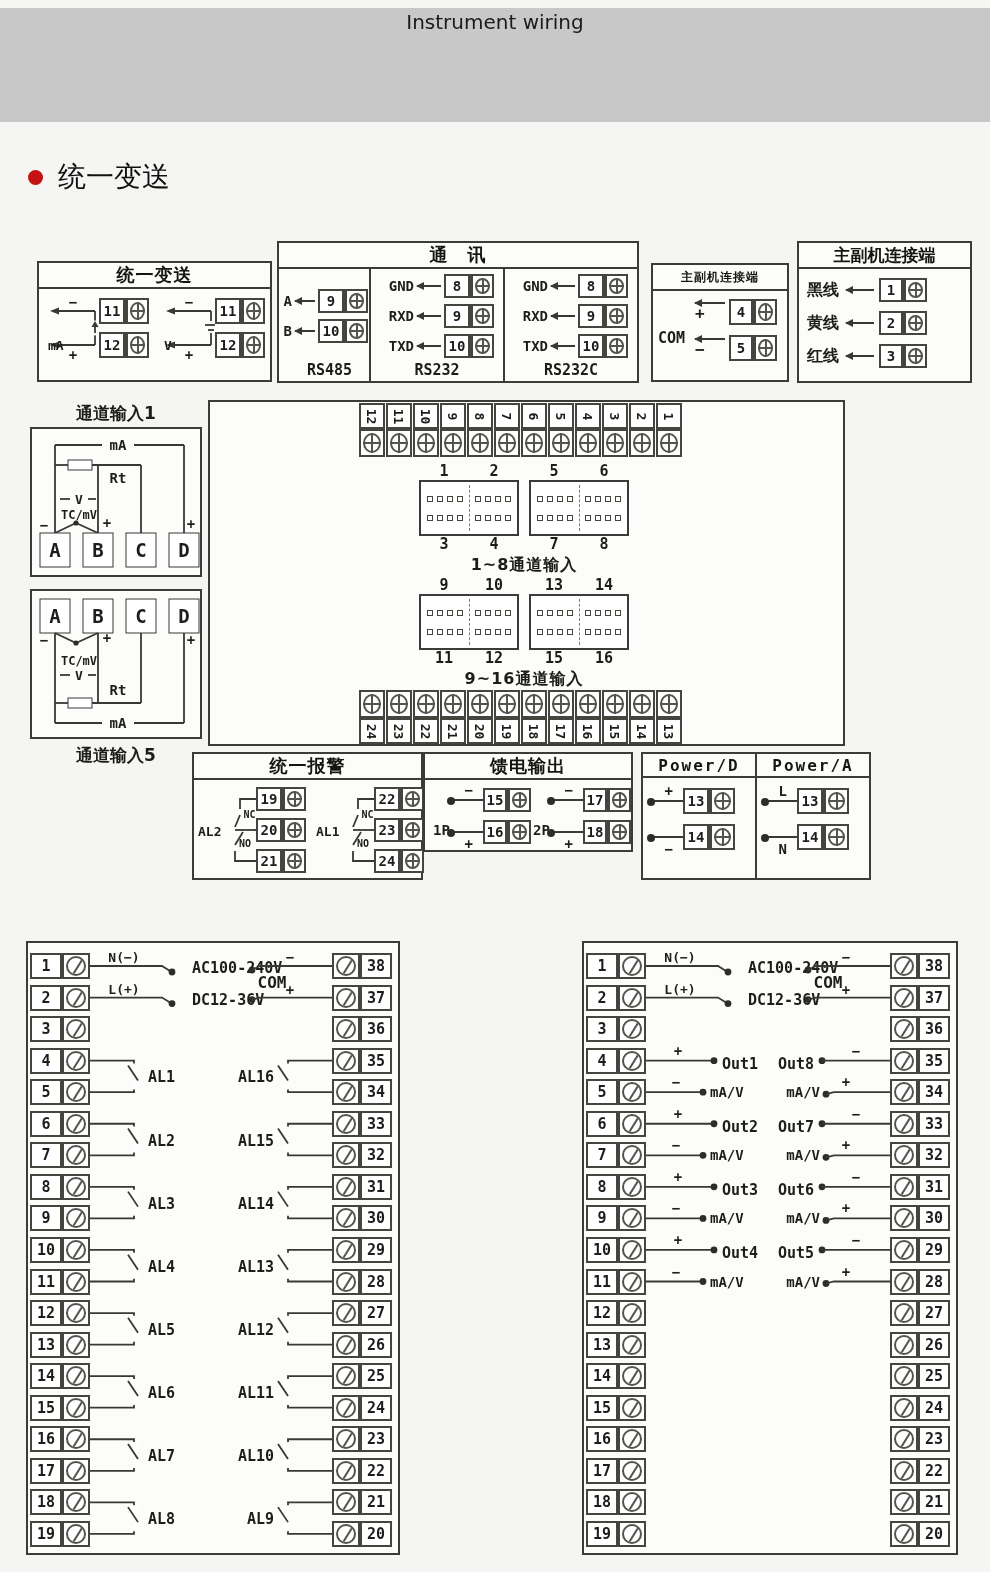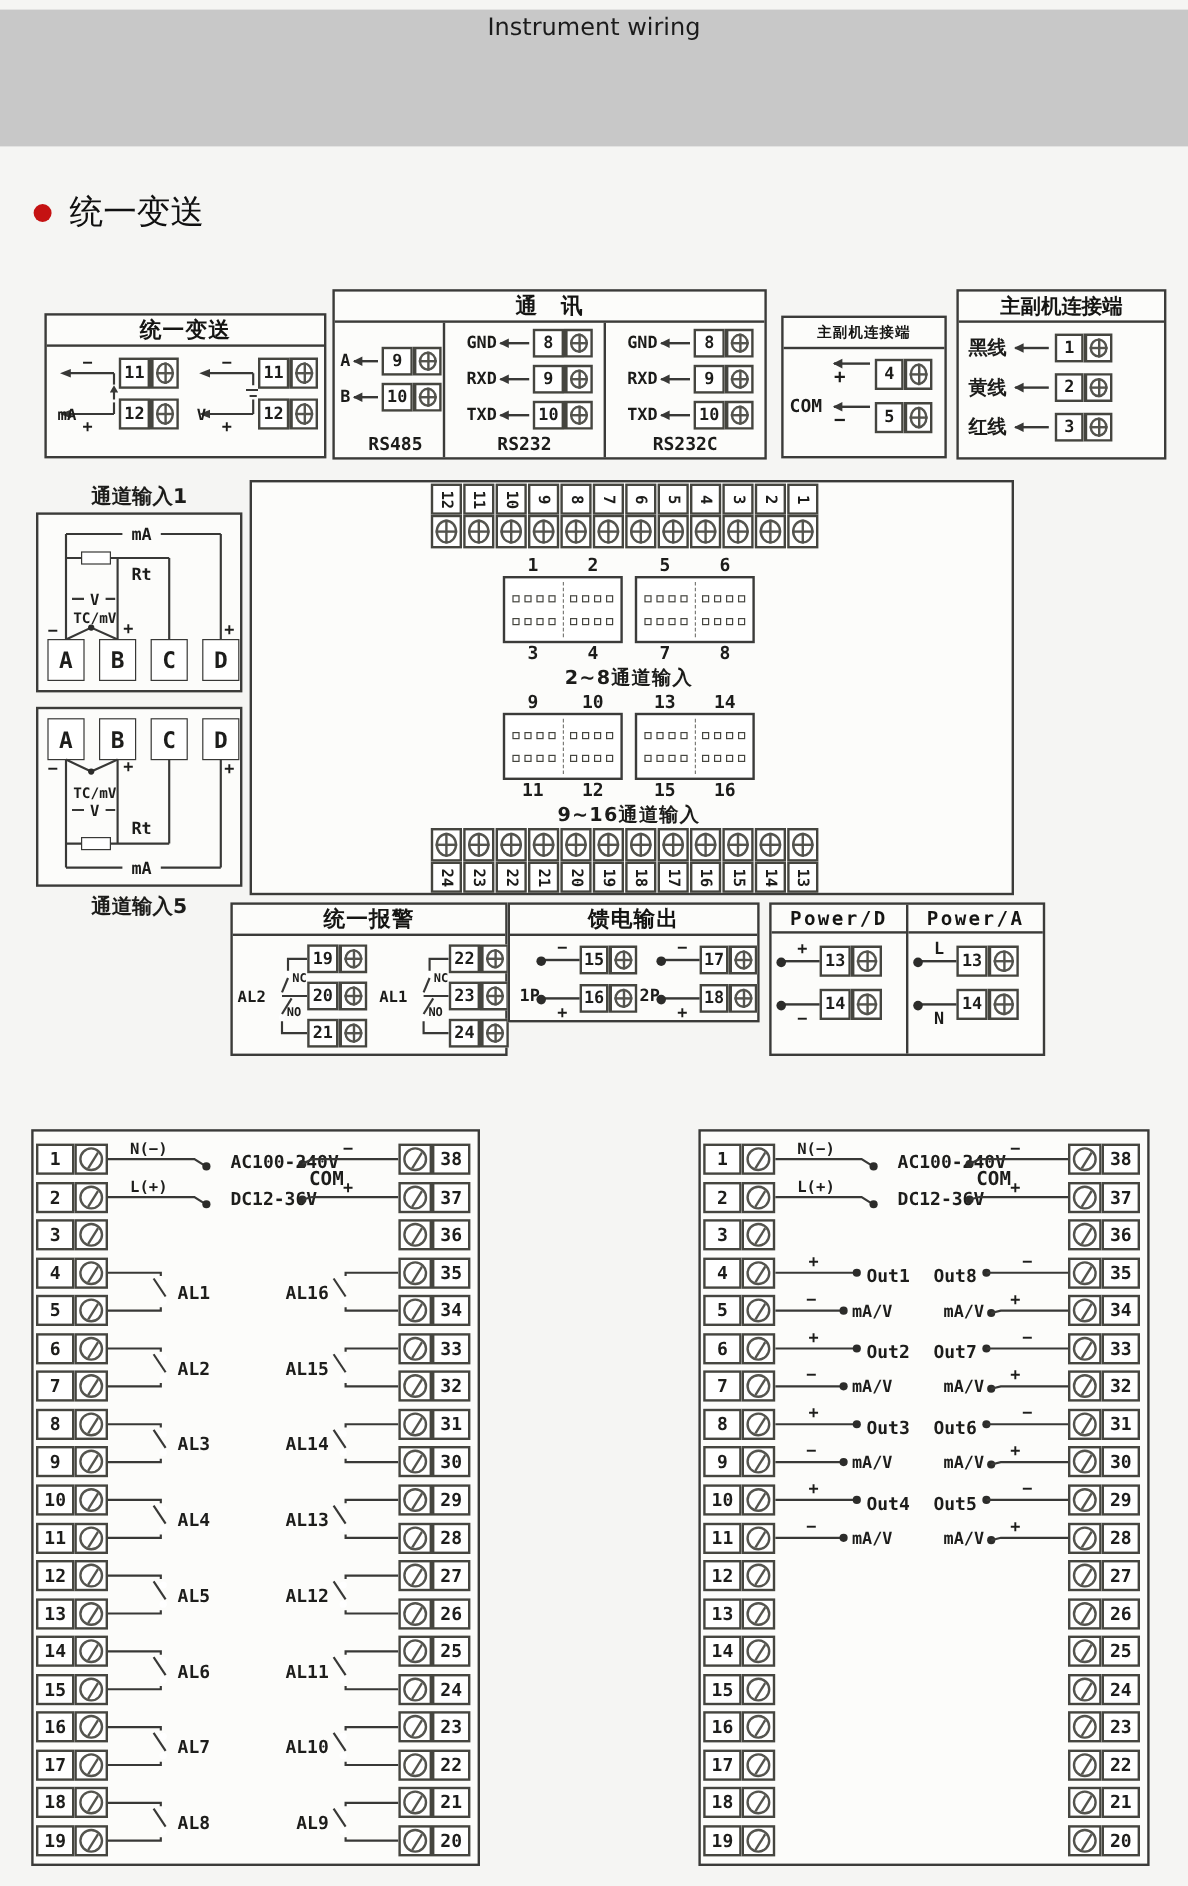--- a/index.html
+++ b/index.html
@@ -524,21 +524,21 @@
                   <div class="pin"></div>
                 </div>
                 <div class="cdivider"></div>
               </div>
               <div class="clbls">
                 <span>7</span>
                 <span>8</span>
               </div>
             </div>
           </div>
-          <div class="ccap">2~8通道输入</div>
+          <div class="ccap">1~8通道输入</div>
         </div>
         <div style="position: absolute; left: 209px; top: 176px; width: 210px; text-align: center;">
           <div style="display: flex; gap: 10px;">
             <div class="cunit">
               <div class="clbls">
                 <span>9</span>
                 <span>10</span>
               </div>
               <div class="cblock">
                 <div class="chalf">

